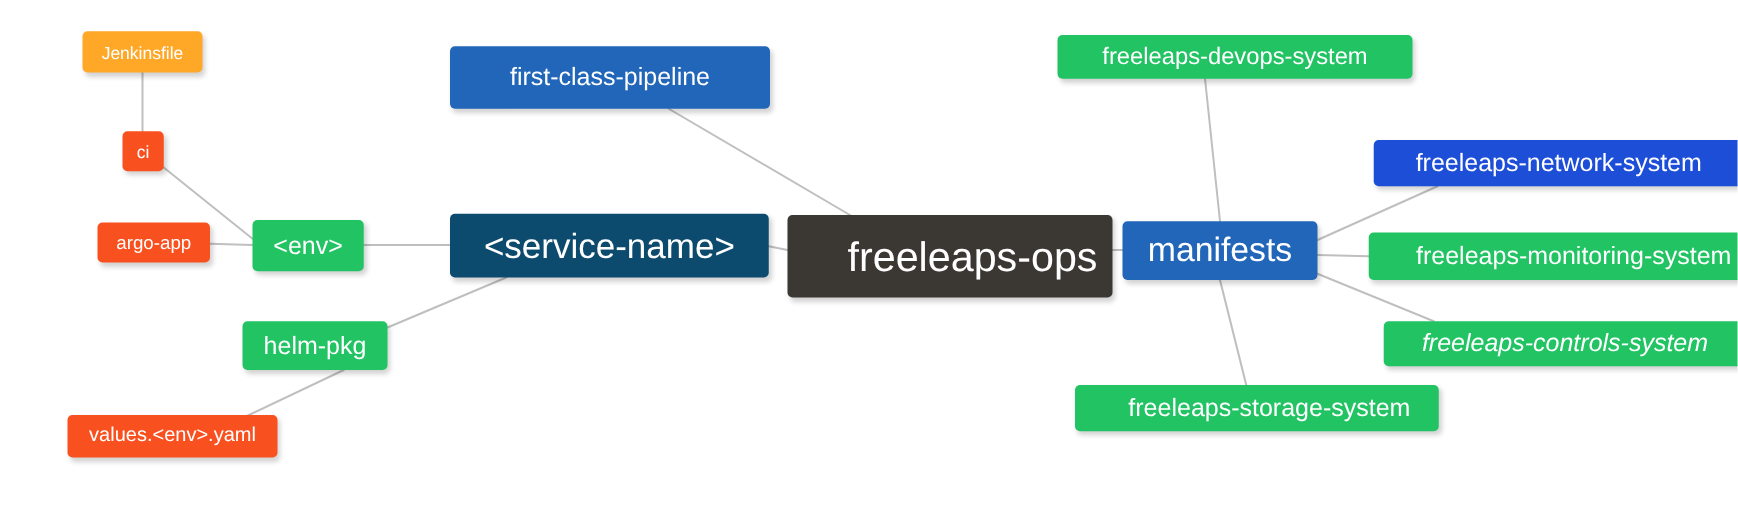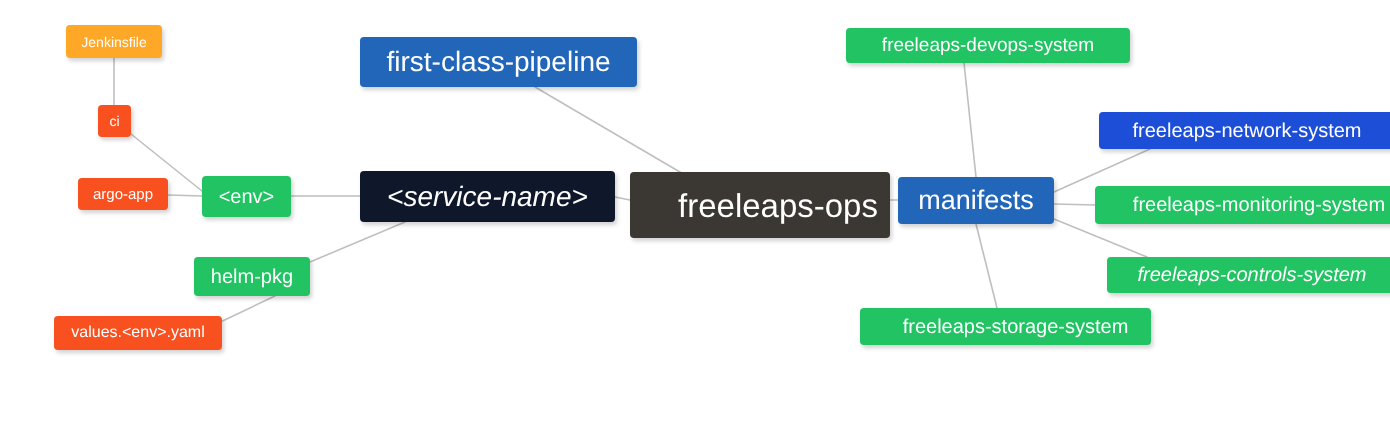--- a/index.html
+++ b/index.html
@@ -57,23 +57,23 @@
       <line x1="1009" y1="204" x2="1050" y2="205" stroke="#bfbfbf" stroke-width="1.6" stroke-linecap="round"></line>
       <line x1="1009" y1="219" x2="1102" y2="257" stroke="#bfbfbf" stroke-width="1.6" stroke-linecap="round"></line>
       <line x1="931" y1="224" x2="952" y2="308" stroke="#bfbfbf" stroke-width="1.6" stroke-linecap="round"></line>
     </svg>
   <div id="node-layer">
       <div class="node" style="left: 21px; top: 25px; width: 96px; height: 33px; background: rgb(255, 167, 38); font-size: 14px;">Jenkinsfile</div>
       <div class="node" style="left: 53px; top: 105px; width: 33px; height: 32px; background: rgb(249, 80, 31); font-size: 14px;">ci</div>
       <div class="node" style="left: 33px; top: 178px; width: 90px; height: 32px; background: rgb(249, 80, 31); font-size: 15px;">argo-app</div>
       <div class="node" style="left: 157px; top: 176px; width: 89px; height: 41px; background: rgb(33, 195, 99); font-size: 20px;">&lt;env&gt;</div>
       <div class="node" style="left: 149px; top: 257px; width: 116px; height: 39px; background: rgb(33, 195, 99); font-size: 20px;">helm-pkg</div>
-      <div class="node" style="left: 9px; top: 316px; width: 168px; height: 34px; background: rgb(249, 80, 31); font-size: 16px;">values.&lt;env&gt;.yaml</div>
-      <div class="node" style="left: 315px; top: 37px; width: 277px; height: 50px; background: rgb(33, 102, 184); font-size: 28px;">first-class-pipeline</div>
-      <div class="node" style="left: 315px; top: 171px; width: 255px; height: 51px; background: #0f172a; font-size: 28px; font-style: italic;">&lt;service-name&gt;</div>
+      <div class="node" style="left: 9px; top: 332px; width: 168px; height: 34px; background: rgb(249, 80, 31); font-size: 16px;">values.&lt;env&gt;.yaml</div>
+      <div class="node" style="left: 315px; top: 37px; width: 256px; height: 50px; background: rgb(33, 102, 184); font-size: 20px;">first-class-pipeline</div>
+      <div class="node" style="left: 315px; top: 171px; width: 255px; height: 51px; background: #0c4a6e; font-size: 28px;">&lt;service-name&gt;</div>
       <div class="node" style="left: 585px; top: 172px; width: 260px; height: 66px; background: rgb(59, 55, 51); font-size: 33px; padding-left: 36px;">freeleaps-ops</div>
       <div class="node" style="left: 853px; top: 177px; width: 156px; height: 47px; background: rgb(33, 102, 184); font-size: 27px;">manifests</div>
       <div class="node" style="left: 801px; top: 28px; width: 284px; height: 35px; background: rgb(33, 195, 99); font-size: 19px;">freeleaps-devops-system</div>
       <div class="node" style="left: 1054px; top: 112px; width: 296px; height: 37px; background: #1d4ed8; font-size: 20px;">freeleaps-network-system</div>
       <div class="node" style="left: 1050px; top: 186px; width: 328px; height: 38px; background: rgb(33, 195, 99); font-size: 20px; text-align: right;">freeleaps-monitoring-system</div>
       <div class="node" style="left: 1062px; top: 257px; width: 290px; height: 36px; background: rgb(33, 195, 99); font-size: 20px; font-style: italic;">freeleaps-controls-system</div>
       <div class="node" style="left: 815px; top: 308px; width: 291px; height: 37px; background: rgb(33, 195, 99); font-size: 20px; padding-left: 20px;">freeleaps-storage-system</div>
     </div>
 </div>
 

